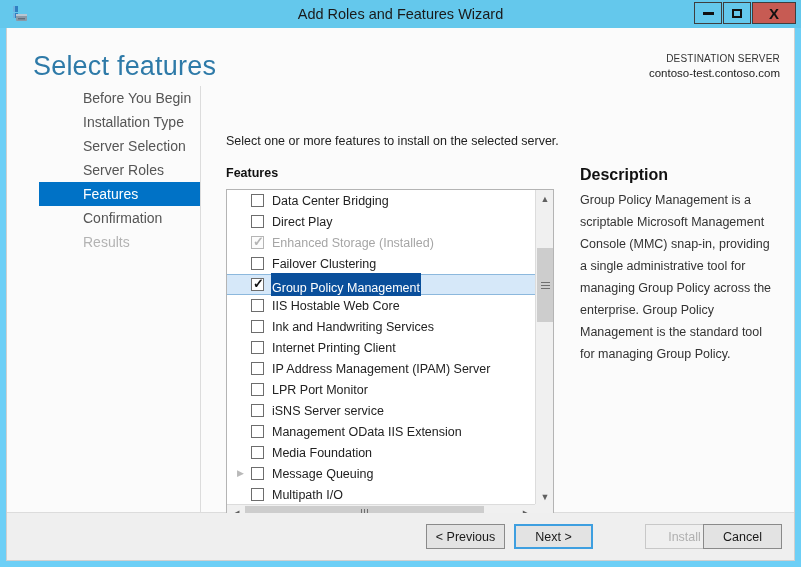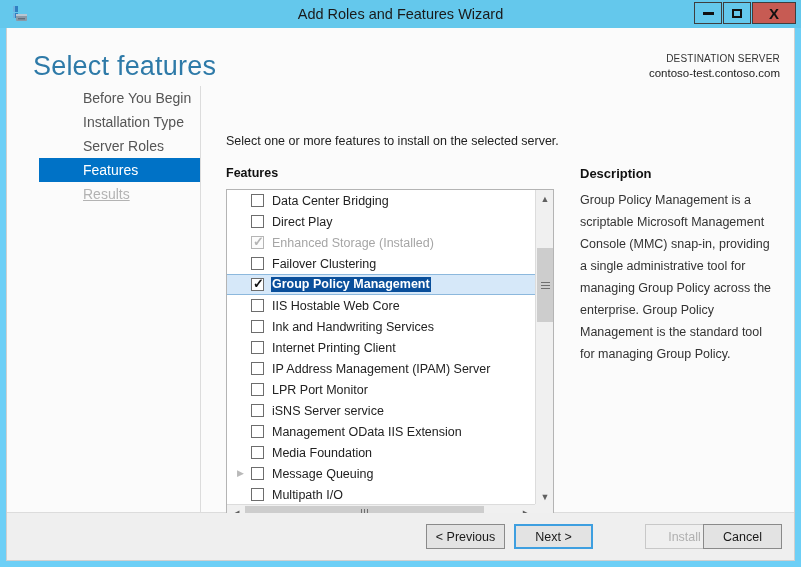--- a/index.html
+++ b/index.html
@@ -156,21 +156,20 @@
     cursor: default;
     white-space: nowrap;
     margin-left: 32px;
   }
   .nav-item.active {
     background: #0072c6;
     color: #ffffff;
   }
   .nav-item.disabled {
     color: #b3b3b3;
-    text-decoration: underline;
   }
 
   
   .main-pane {
     position: absolute;
     left: 194px; top: 58px;
     width: 593px;
     height: 426px;
   }
   .instruction {
@@ -183,21 +182,21 @@
   .section-label {
     position: absolute;
     left: 25px; top: 80px;
     font-size: 12.5px;
     color: #111;
     font-weight: bold;
   }
   .desc-label {
     position: absolute;
     left: 379px; top: 80px;
-    font-size: 13px;
+    font-size: 16px;
     color: #111;
     font-weight: bold;
   }
   .desc-body {
     position: absolute;
     left: 379px; top: 103px;
     width: 196px;
     font-size: 12.5px;
     color: #333;
     line-height: 22px;
@@ -269,23 +268,22 @@
   .cbox.disabled .tick { color: #b5b5b5; }
   .feat-label {
     font-size: 12.5px;
     color: #222;
     white-space: nowrap;
   }
   .feat-label.dim { color: #a6a6a6; }
   .feat-label.hl {
     background: #0a4f9b;
     color: #ffffff;
-    padding: 0 1px 1px 1px;
+    padding: 8px 1px 1px 1px;
     margin-left: -1px;
-    font-weight: bold;
   }
 
   
   .vscroll {
     position: absolute;
     right: 0; top: 0;
     width: 18px;
     height: 315px;
     background: #f0f0f0;
     border-left: 1px solid #dcdcdc;
@@ -448,22 +446,24 @@
 
       <div class="page-title">Select features</div>
       <div class="dest-block">
         <span class="dest-label">DESTINATION SERVER</span>
         <span class="dest-server">contoso-test.contoso.com</span>
       </div>
 
       <div class="sidebar" id="sidebar-list">
           <div class="nav-item"><span>Before You Begin</span></div>
           <div class="nav-item"><span>Installation Type</span></div>
+          <div class="nav-item"><span>Server Selection</span></div>
           <div class="nav-item"><span>Server Roles</span></div>
           <div class="nav-item active"><span>Features</span></div>
+          <div class="nav-item"><span>Confirmation</span></div>
           <div class="nav-item disabled"><span>Results</span></div>
         </div>
 
       <div class="main-pane">
         <div class="instruction">Select one or more features to install on the selected server.</div>
         <div class="section-label">Features</div>
         <div class="desc-label">Description</div>
         <div class="desc-body">Group Policy Management is a scriptable Microsoft Management Console (MMC) snap-in, providing a single administrative tool for managing Group Policy across the enterprise. Group Policy Management is the standard tool for managing Group Policy.</div>
 
         <div class="listbox">

